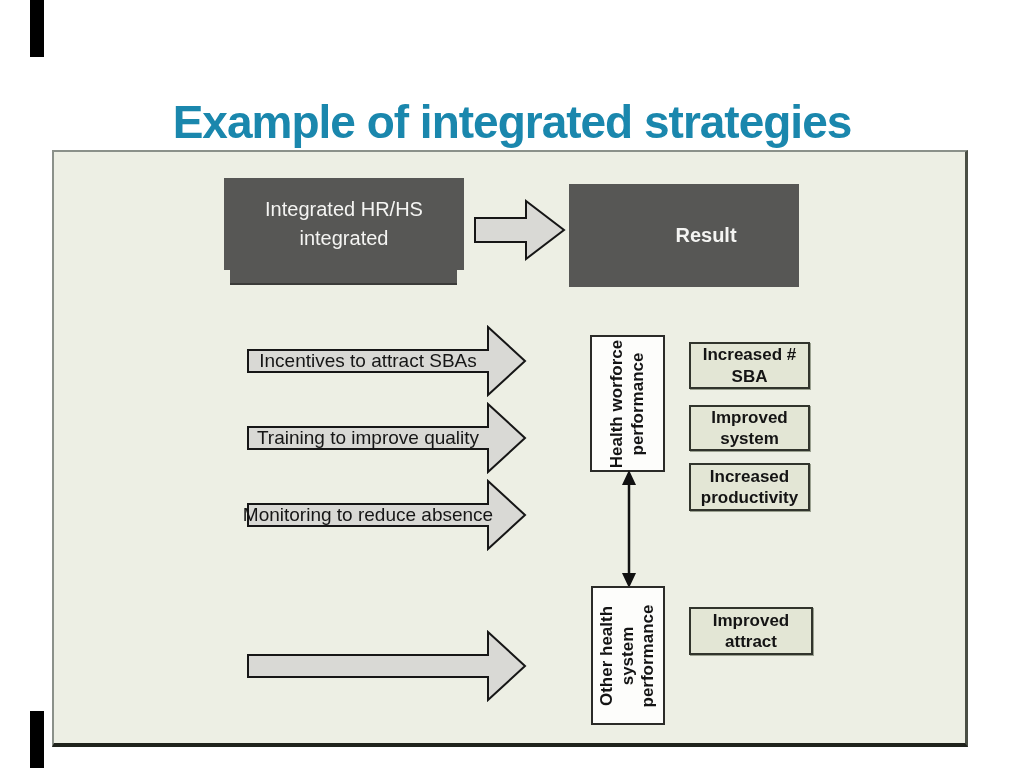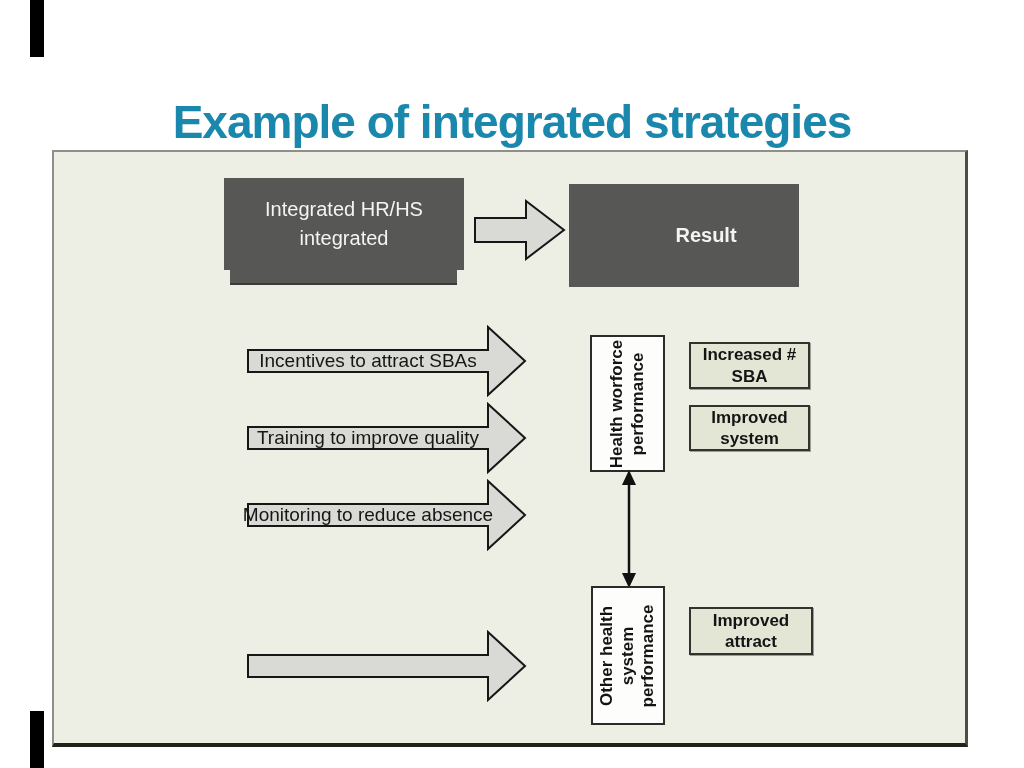--- a/index.html
+++ b/index.html
@@ -160,20 +160,26 @@
       <div>Increased #</div>
       <div>SBA</div>
     </div>
   </div>
   <div class="outcome-box o2">
     <div>
       <div>Improved</div>
       <div>system</div>
     </div>
   </div>
+  <div class="outcome-box o3">
+    <div>
+      <div>Increased</div>
+      <div>productivity</div>
+    </div>
+  </div>
   <div class="outcome-box o4">
     <div>
       <div>Improved</div>
       <div>attract</div>
     </div>
   </div>
 
 </div>
 
 </body></html>

